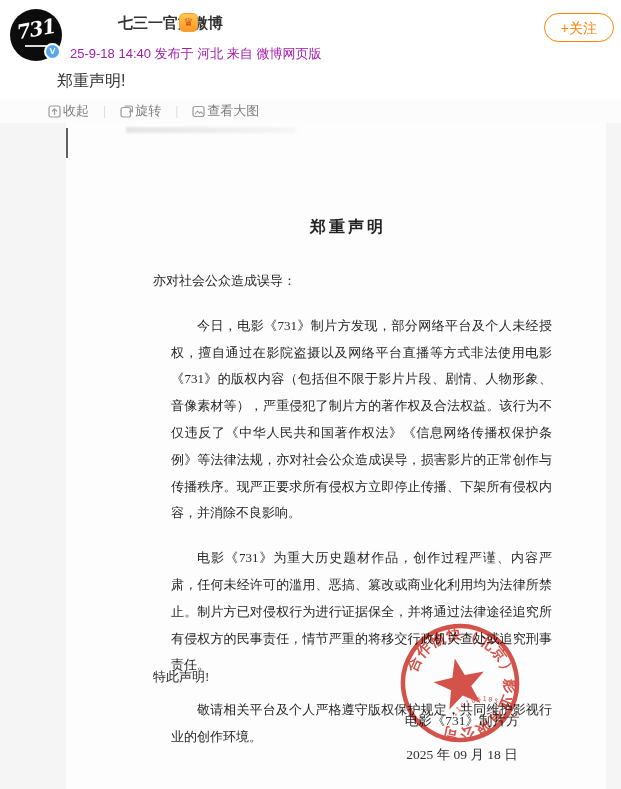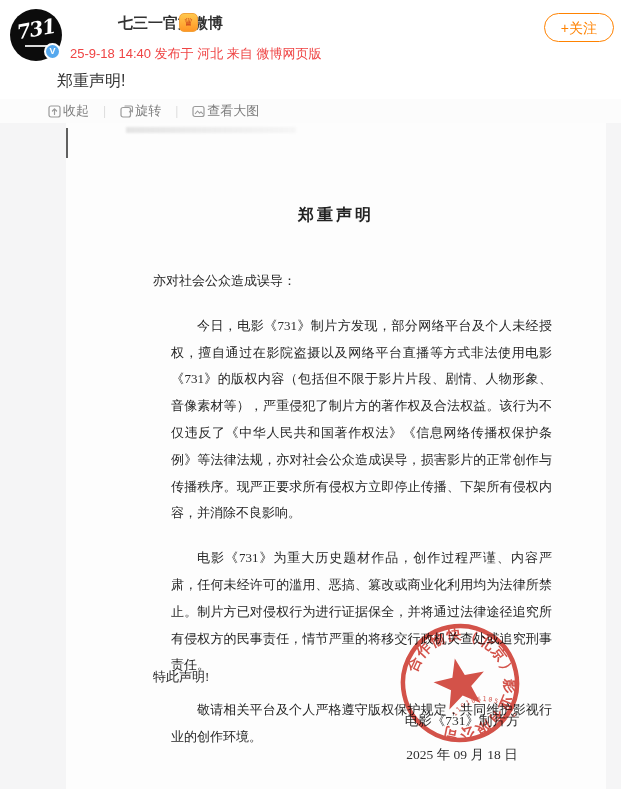--- a/index.html
+++ b/index.html
@@ -13,21 +13,21 @@
           font-family:"DejaVu Serif",serif;font-style:italic;font-weight:700;font-size:20px;
           transform:rotate(-10deg);letter-spacing:-1px;}
   .avatar-sub{position:absolute;left:15px;top:36px;width:22px;height:2px;background:rgba(255,255,255,.85);}
   .verified-badge{position:absolute;left:44px;top:43px;width:17px;height:17px;border-radius:50%;
           background:#55a8ee;border:2px solid #fff;box-sizing:border-box;color:#fff;
           font-size:9px;font-weight:700;text-align:center;line-height:13px;}
   .author-name{position:absolute;left:70px;top:14px;font-size:15px;font-weight:700;color:#333;margin-left:48px;}
   .vip-badge{position:absolute;left:179px;top:13px;width:19px;height:19px;border-radius:5px;
           background:linear-gradient(180deg,#ffc84d 0%,#ff9625 100%);border:1px solid #f2a23a;
           box-sizing:border-box;text-align:center;line-height:16px;font-size:11px;color:#d4541f;}
-  .post-meta{position:absolute;left:70px;top:45px;font-size:13px;color:#ef4444;}
+  .post-meta{position:absolute;left:70px;top:45px;font-size:13px;color:#a21caf;}
   .follow-btn{position:absolute;right:7px;top:13px;height:29px;padding:0 16px;
           border:1.5px solid #ff8200;border-radius:16px;background:#fff;color:#ff8200;
           font-size:14px;line-height:26px;cursor:pointer;font-family:inherit;}
   .post-text{position:absolute;left:57px;top:71px;font-size:16px;color:#333;}
 
   
   .img-toolbar{position:absolute;left:0;top:99px;width:621px;height:24px;background:#fcfcfc;
           display:flex;align-items:center;padding-left:48px;box-sizing:border-box;
           font-size:13px;color:#7d7d7d;}
   .tool-item{display:flex;align-items:center;gap:2px;cursor:pointer;}
@@ -35,21 +35,21 @@
   .tool-divider{color:#ddd;margin:0 14px;font-size:12px;}
 
   
   .image-area{position:absolute;left:0;top:123px;width:621px;height:666px;background:#f5f5f6;cursor:pointer;}
   .doc-page{position:absolute;left:66px;top:0;width:540px;height:666px;background:#fdfdfd;
           font-family:"Liberation Serif","DejaVu Serif",serif;color:#262626;}
   .scan-line{position:absolute;left:0px;top:5px;width:2px;height:30px;background:#2b2b2b;opacity:.75;}
   .scan-smudge{position:absolute;left:60px;top:4px;width:170px;height:6px;
           background:linear-gradient(90deg,rgba(120,120,120,.18),rgba(120,120,120,.05));
           filter:blur(1px);}
-  .doc-title{position:absolute;left:0;top:82px;width:100%;text-align:center;margin:0;
+  .doc-title{position:absolute;left:0;top:82px;width:100%;text-align:center;margin:12px;
           font-size:16px;font-weight:600;letter-spacing:3px;color:#222;}
   .doc-body{position:absolute;left:87px;right:36px;top:145px;font-size:13px;line-height:26.8px;
           text-align:justify;}
   .doc-body p{margin:18px;text-indent:26px;}
   .doc-salutation{text-indent:0;}
   .doc-closing{position:absolute;left:87px;top:545px;font-size:13px;}
   .doc-signature{position:absolute;left:325px;top:589px;width:142px;text-align:center;font-size:13.5px;color:#303030;}
   .doc-date{position:absolute;left:325px;top:623px;width:142px;text-align:center;font-size:13.5px;color:#303030;}
   .stamp{position:absolute;left:332px;top:498px;width:124px;height:124px;
           transform:rotate(-12deg);opacity:.88;mix-blend-mode:multiply;}

